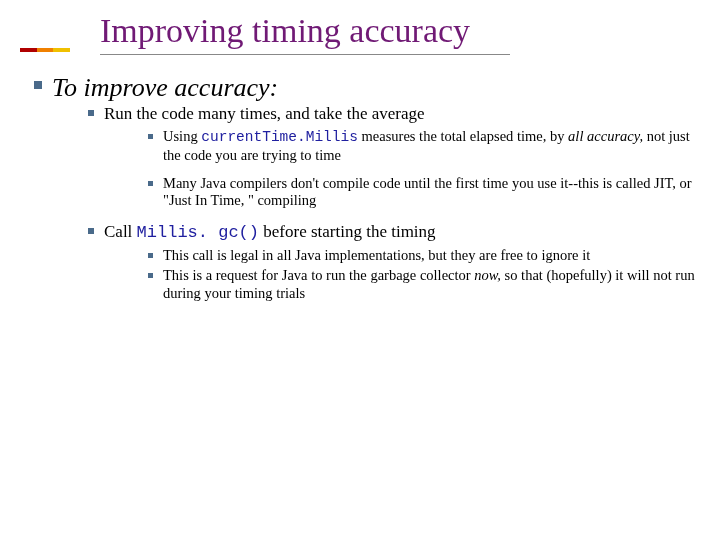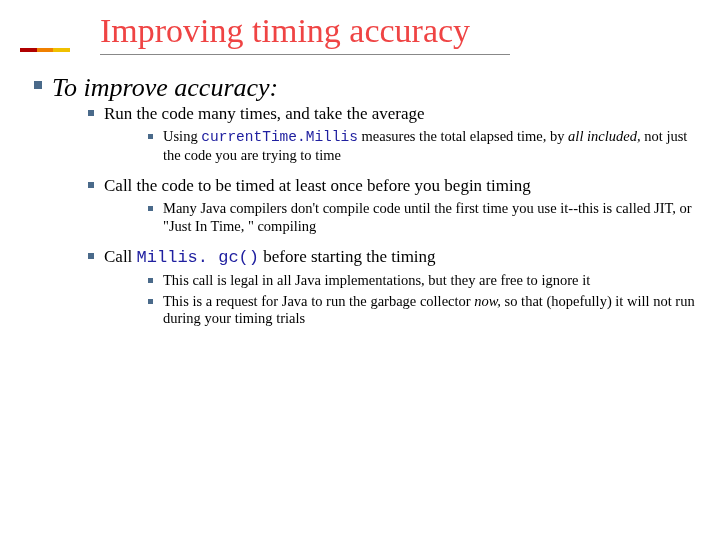--- a/index.html
+++ b/index.html
@@ -14,21 +14,21 @@
   }
   .slide {
     padding: 12px 20px 20px 20px;
   }
   .title-wrap {
     margin-left: 80px;
     margin-bottom: 18px;
   }
   .title {
     font-size: 34px;
-    color: #ef4444;
+    color: #701a75;
     border-bottom: 1px solid #888;
     display: inline-block;
     padding-bottom: 4px;
     padding-right: 40px;
   }
   .accent {
     position: absolute;
     left: 20px;
     top: 48px;
     width: 50px;
@@ -104,30 +104,26 @@
   </div>
 
   <div class="lvl2">
     <span class="bullet-sq small"></span>
     <span>Run the code many times, and take the average</span>
   </div>
 
   <div class="lvl3">
     <span class="bullet-sq tiny"></span>
     <span>
-      <span>Using </span><span class="code">currentTime.Millis</span><span> measures the total elapsed time, by </span><span class="ital">all included,</span><span> not just the code you are trying to time</span>
+      <span>Using </span><span class="code">currentTime.Millis</span><span> measures the total elapsed time, by </span><span class="ital">all accuracy,</span><span> not just the code you are trying to time</span>
     </span>
   </div>
 
   <div class="spacer"></div>
 
-  <div class="lvl2">
-    <span class="bullet-sq small"></span>
-    <span>Call the code to be timed at least once before you begin timing</span>
-  </div>
 
   <div class="lvl3">
     <span class="bullet-sq tiny"></span>
     <span>Many Java compilers don't compile code until the first time you use it--this is called JIT, or "Just In Time, " compiling</span>
   </div>
 
   <div class="spacer"></div>
 
   <div class="lvl2">
     <span class="bullet-sq small"></span>

